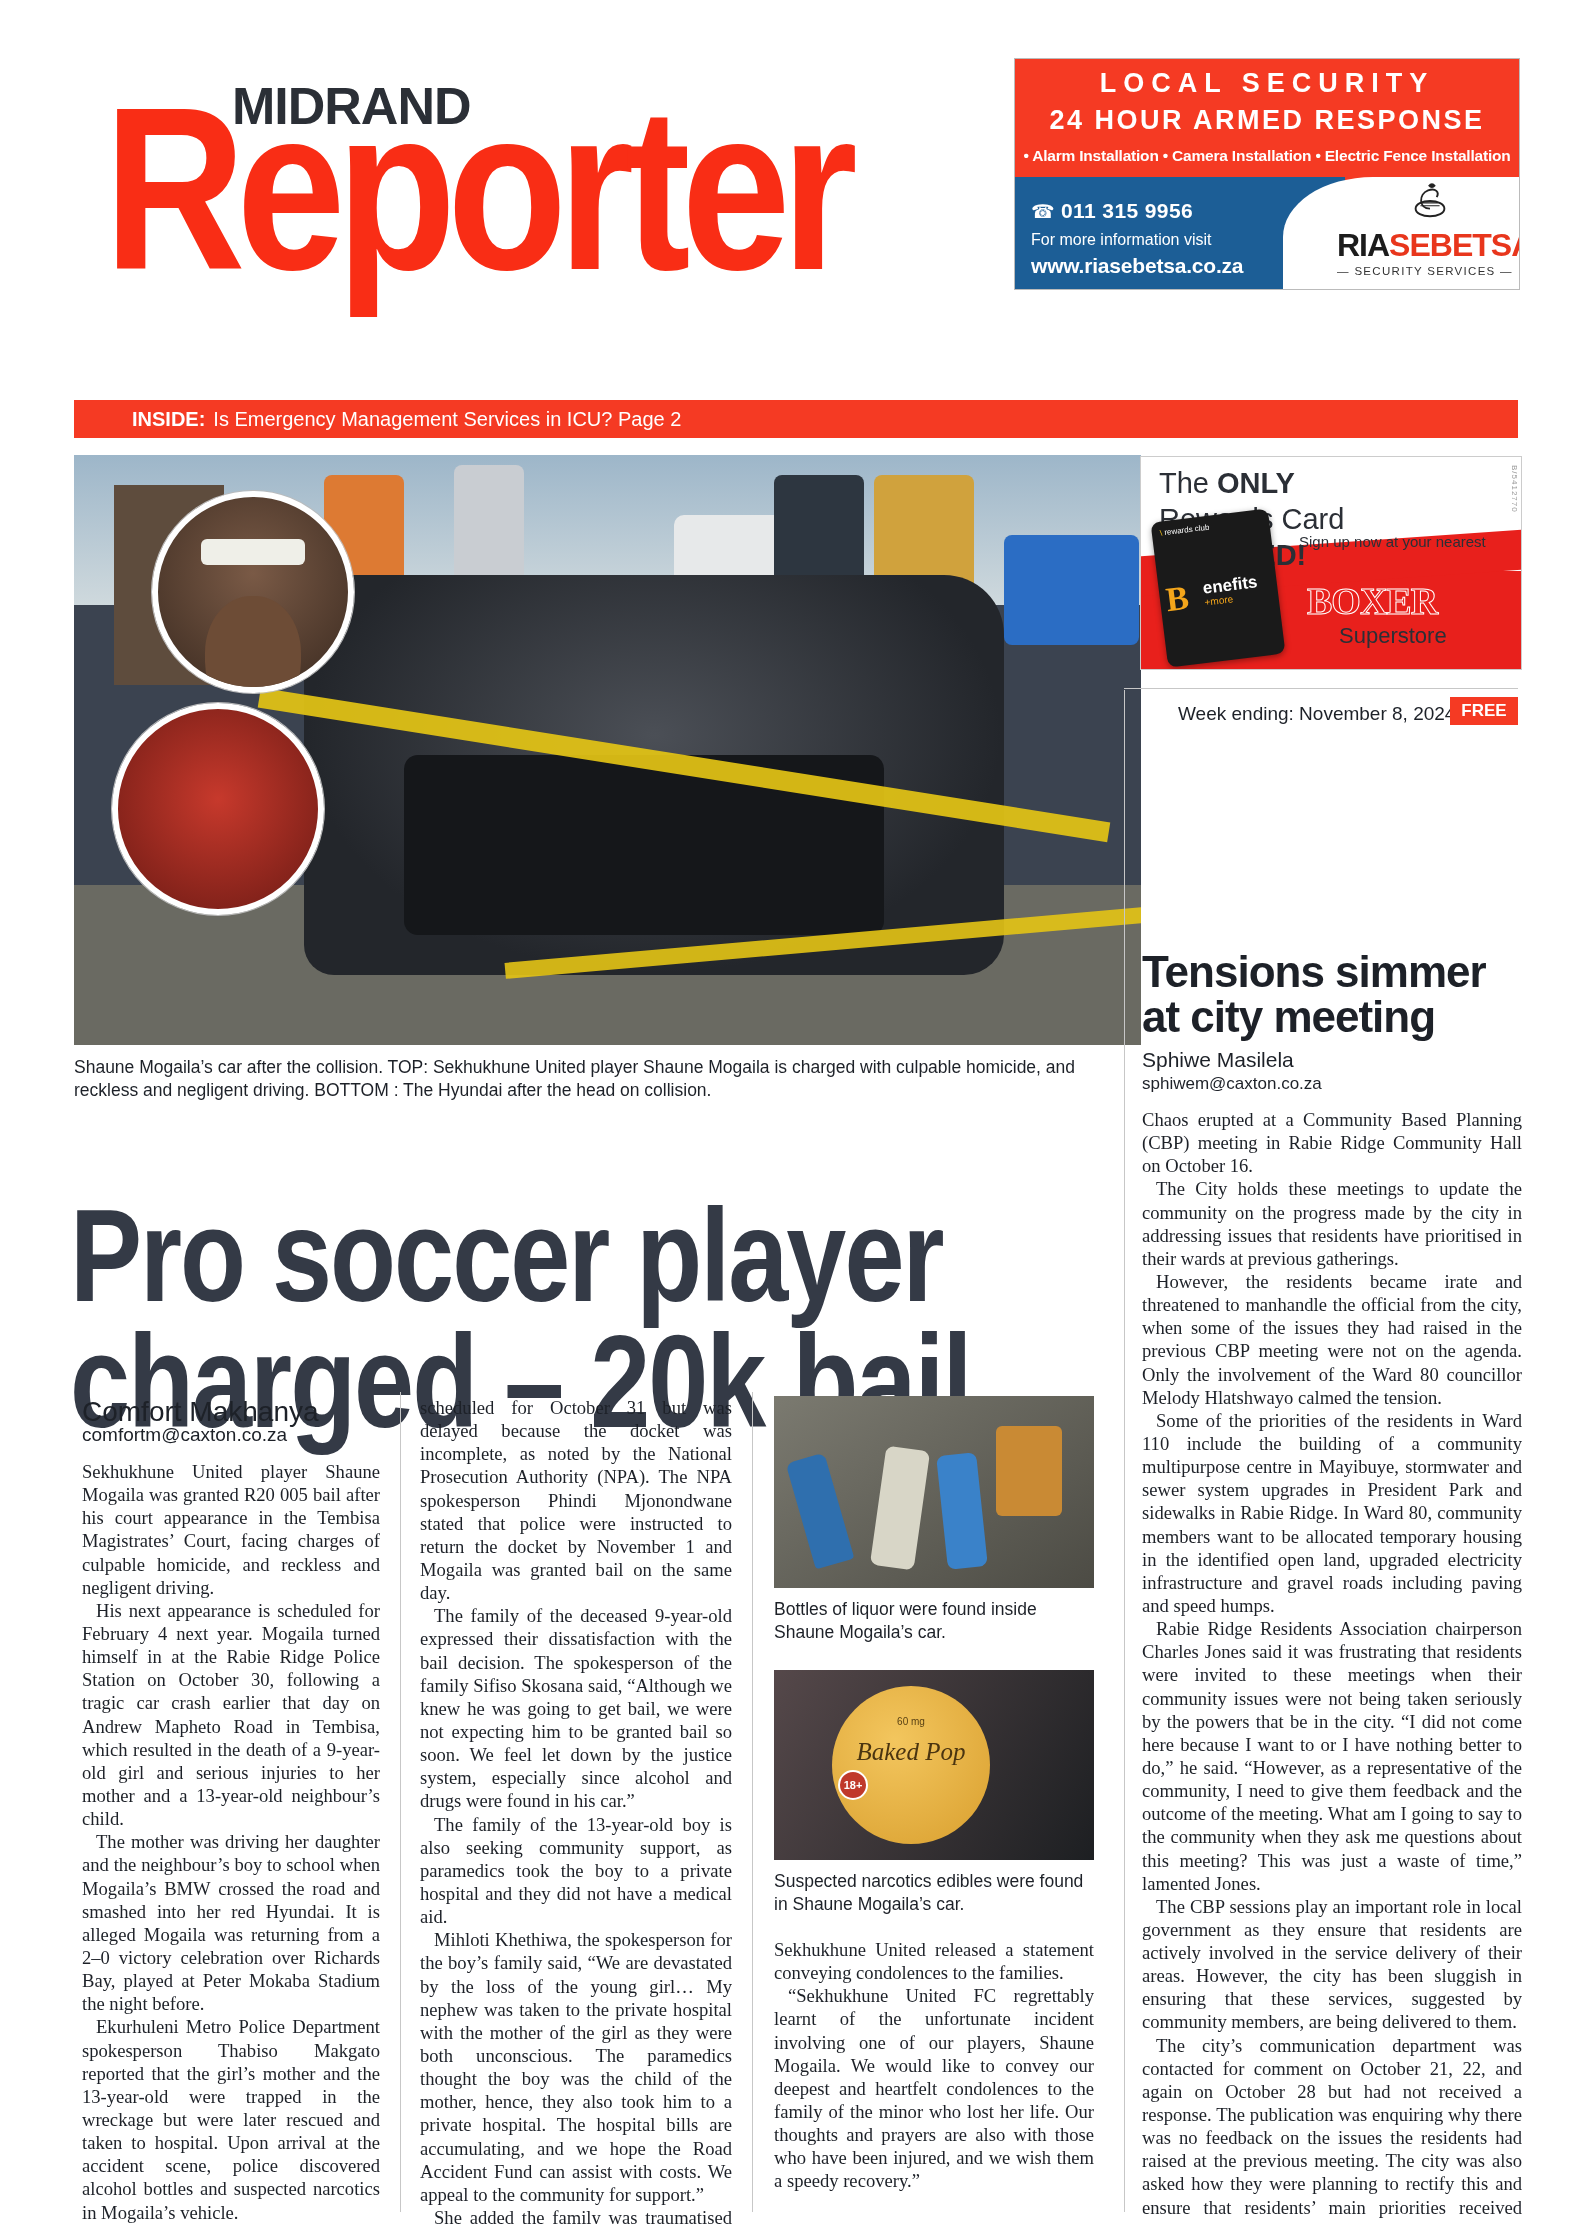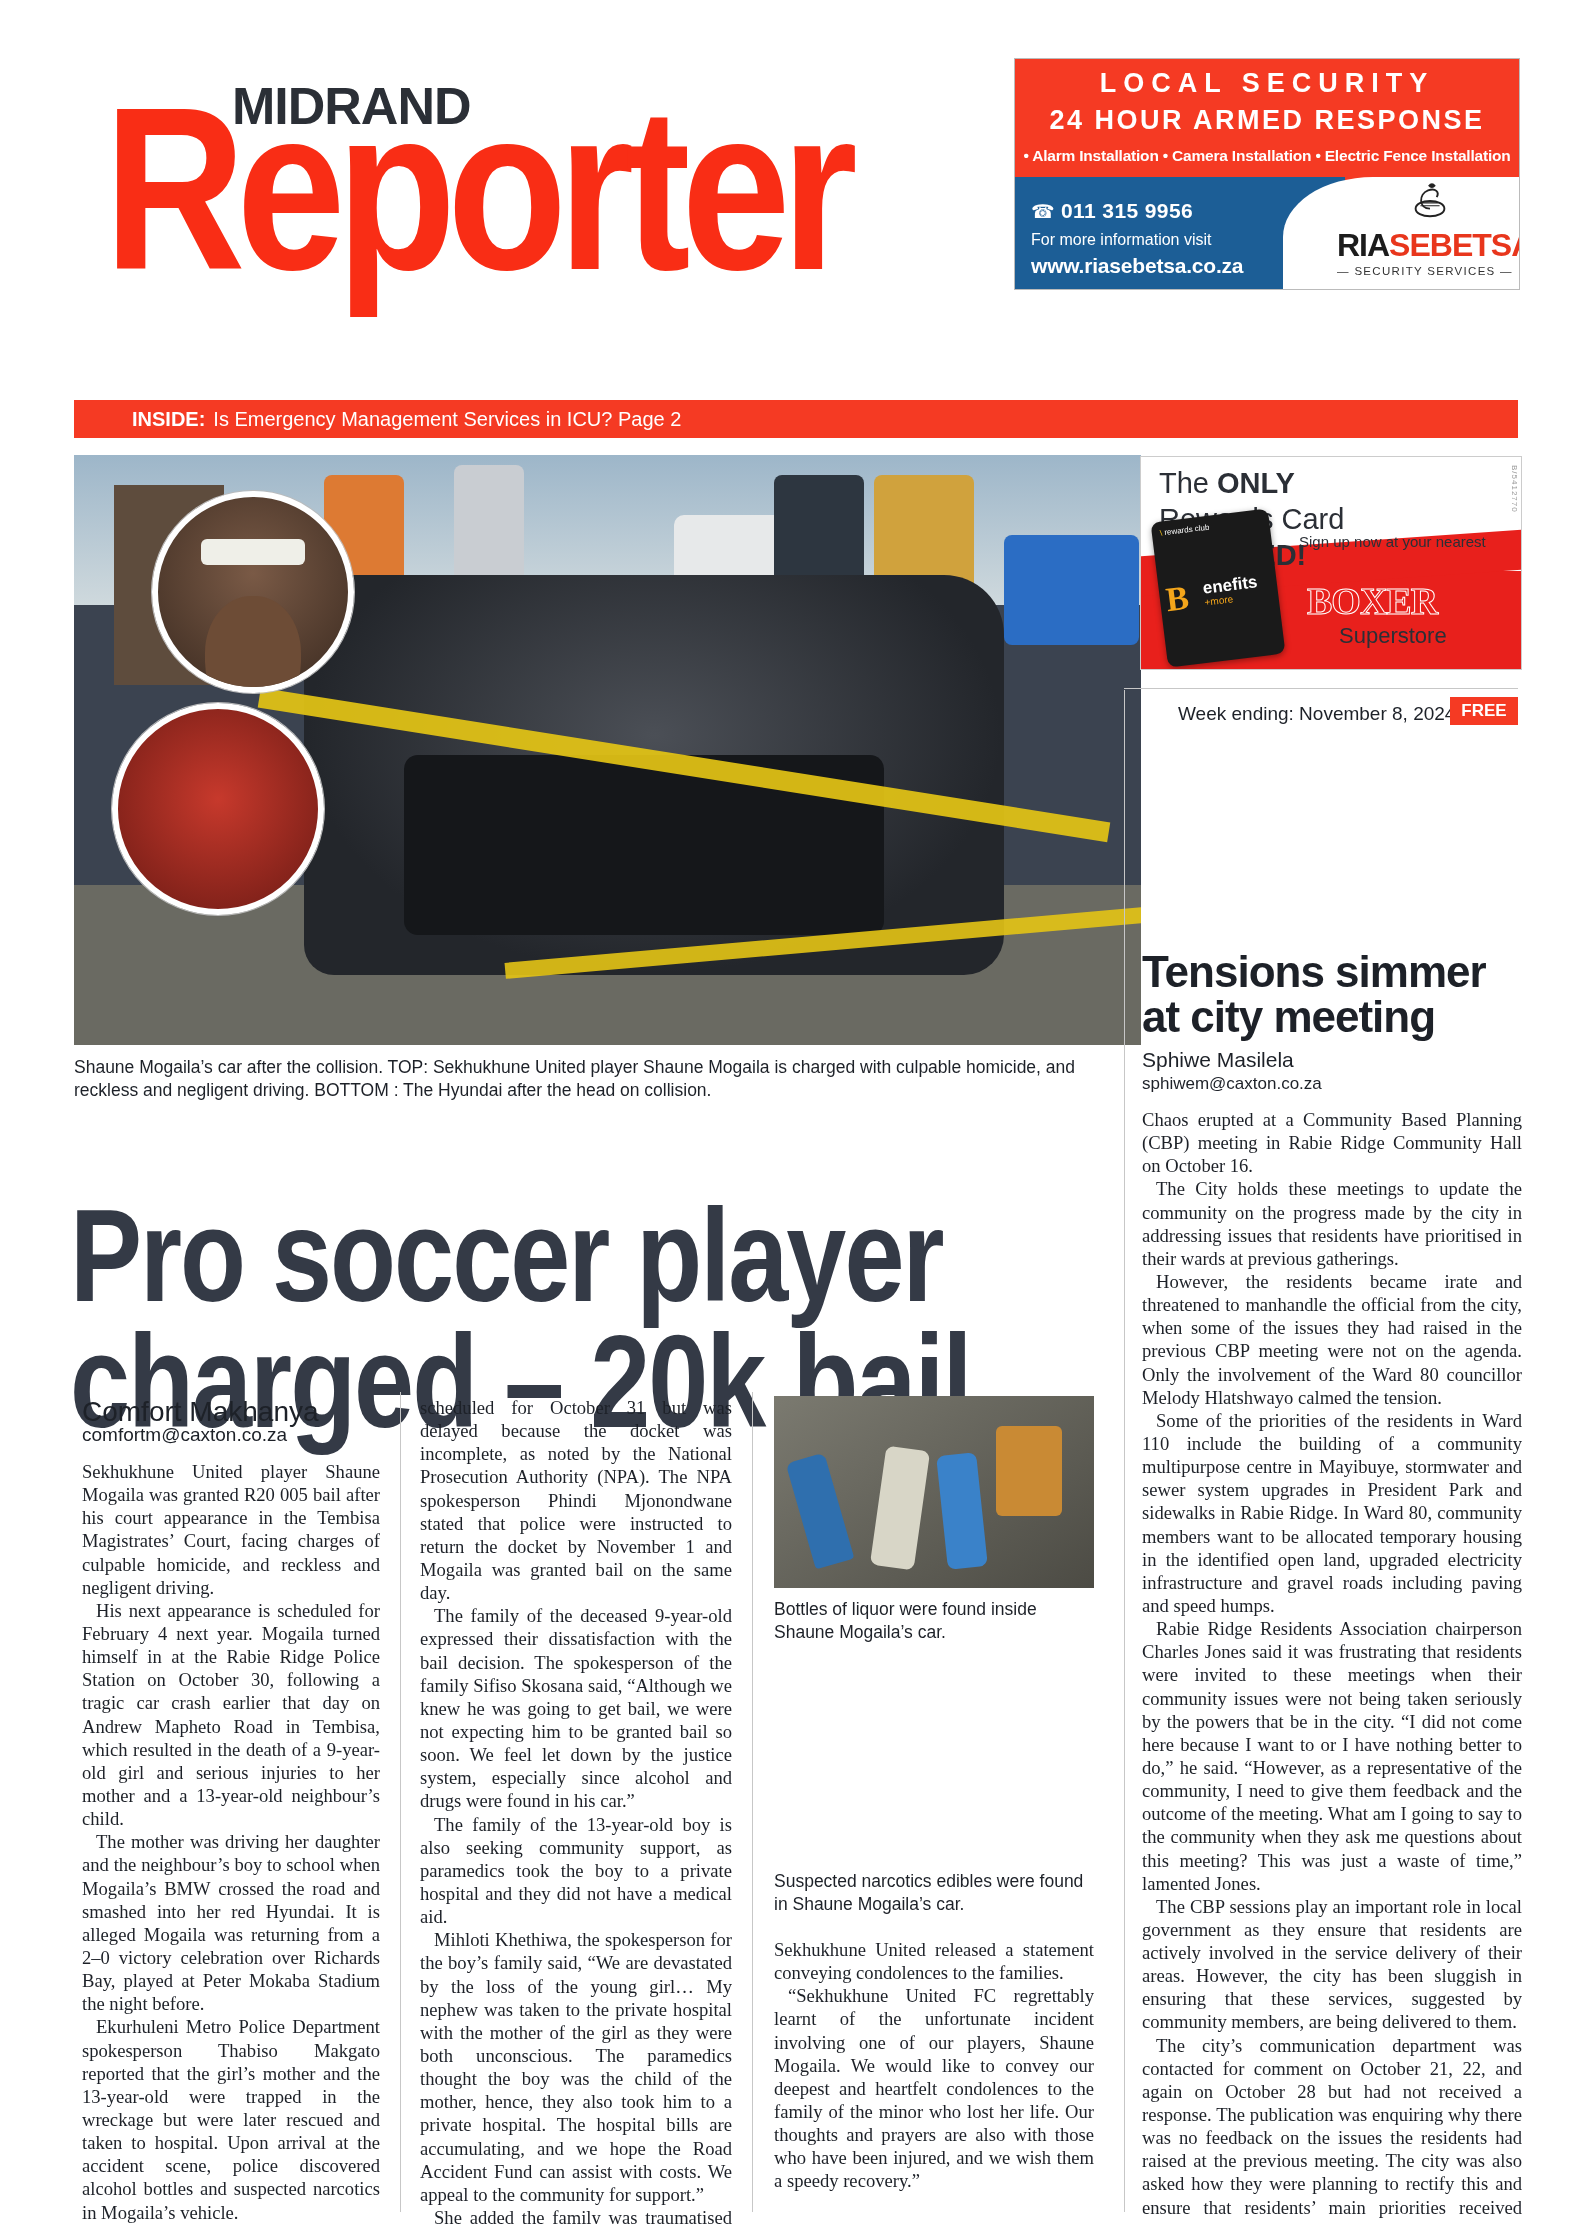--- a/index.html
+++ b/index.html
@@ -239,20 +239,27 @@
     </div>
 
   <div class="ph-bottles">
     <div class="b4"></div>
     <div class="b1"></div>
     <div class="b2"></div>
     <div class="b3"></div>
   </div>
   <div class="cap1">Bottles of liquor were found inside Shaune Mogaila’s car.</div>
 
+  <div class="ph-edible">
+    <div class="disc">
+      <div class="disc-mg">60 mg</div>
+      <div class="disc-txt">Baked Pop</div>
+      <div class="badge18">18+</div>
+    </div>
+  </div>
   <div class="cap2">Suspected narcotics edibles were found in Shaune Mogaila’s car.</div>
 
   <div class="col c3a">
       <p class="first">Sekhukhune United released a statement conveying condolences to the families.</p>
       <p>“Sekhukhune United FC regrettably learnt of the unfortunate incident involving one of our players, Shaune Mogaila. We would like to convey our deepest and heartfelt condolences to the family of the minor who lost her life. Our thoughts and prayers are also with those who have been injured, and we wish them a speedy recovery.”</p>
     </div>
 
   <div class="rw">
     <div class="rw-red"></div>
     <div class="rw-t1"><span>The </span><b>ONLY</b></div>

